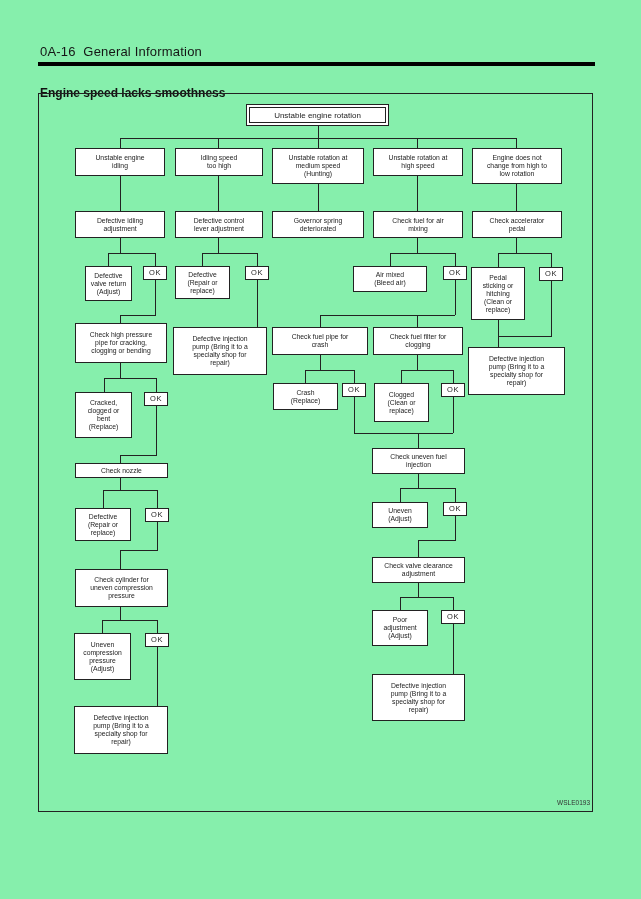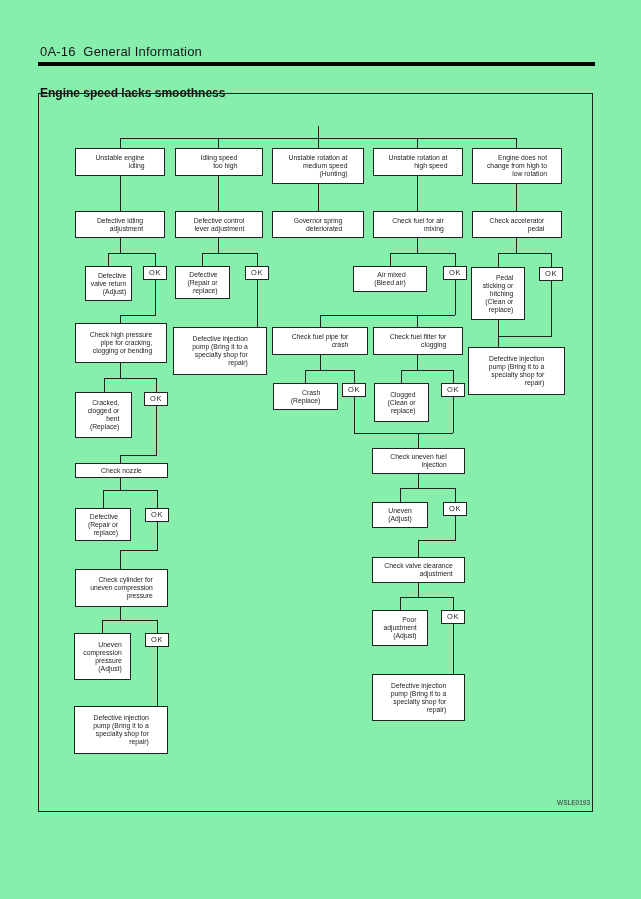--- a/index.html
+++ b/index.html
@@ -12,21 +12,21 @@
     color:#151515;white-space:pre;
   }
   .header-rule{position:absolute;left:38px;top:62px;width:557px;height:4px;background:#000;}
   .section-title{
     position:absolute;left:40px;top:86px;font-size:12px;font-weight:bold;color:#111;white-space:pre;
   }
   .frame{position:absolute;left:38px;top:93px;width:555px;height:719px;border:1px solid #222;box-sizing:border-box;}
   .connectors{position:absolute;left:0;top:0;width:641px;height:899px;}
   .node{
     position:absolute;border:1px solid #222;box-sizing:border-box;background:#fff;
-    display:flex;align-items:center;justify-content:center;text-align:right;
+    display:flex;align-items:center;justify-content:center;text-align:center;
     font-size:6.8px;line-height:8px;padding:1px 2px;white-space:pre-line;color:#1c1c1c;
   }
   .ok{width:24px;height:14px;font-size:7.5px;letter-spacing:.5px;padding:0;}
   .root-outer{
     position:absolute;left:246px;top:104px;width:143px;height:22px;border:1px solid #222;
     box-sizing:border-box;padding:2px;background:#fff;
   }
   .root-inner{
     border:1px solid #222;box-sizing:border-box;width:100%;height:100%;
     display:flex;align-items:center;justify-content:center;font-size:8px;color:#1c1c1c;
@@ -67,20 +67,23 @@
       M157 522 V550 H120 V569
       M120 607 V620 M102 620 H157 M102 620 V633 M157 620 V633
       M157 647 V706
       M418 474 V488 M400 488 H455 M400 488 V502 M455 488 V502
       M455 516 V540 H418 V557
       M418 583 V597 M400 597 H453 M400 597 V610 M453 597 V610
       M453 624 V674
     "></path>
   </svg>
 
+  <div class="root-outer">
+    <div class="root-inner">Unstable engine rotation</div>
+  </div>
 
   <div class="node" style="left:75px;top:148px;width:90px;height:28px">Unstable engine
 idling</div>
   <div class="node" style="left:175px;top:148px;width:88px;height:28px">Idling speed
 too high</div>
   <div class="node" style="left:272px;top:148px;width:92px;height:36px">Unstable rotation at
 medium speed
 (Hunting)</div>
   <div class="node" style="left:373px;top:148px;width:90px;height:28px">Unstable rotation at
 high speed</div>

